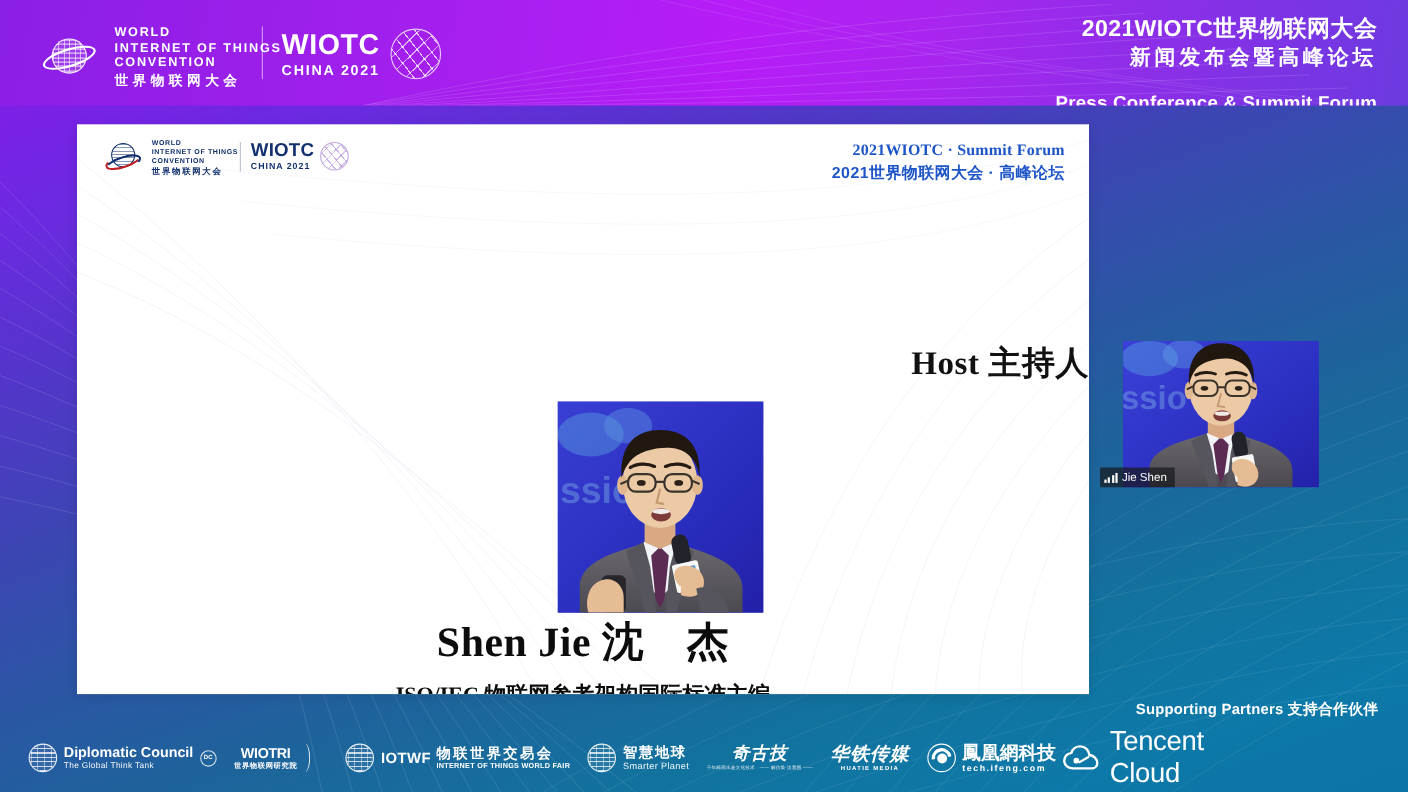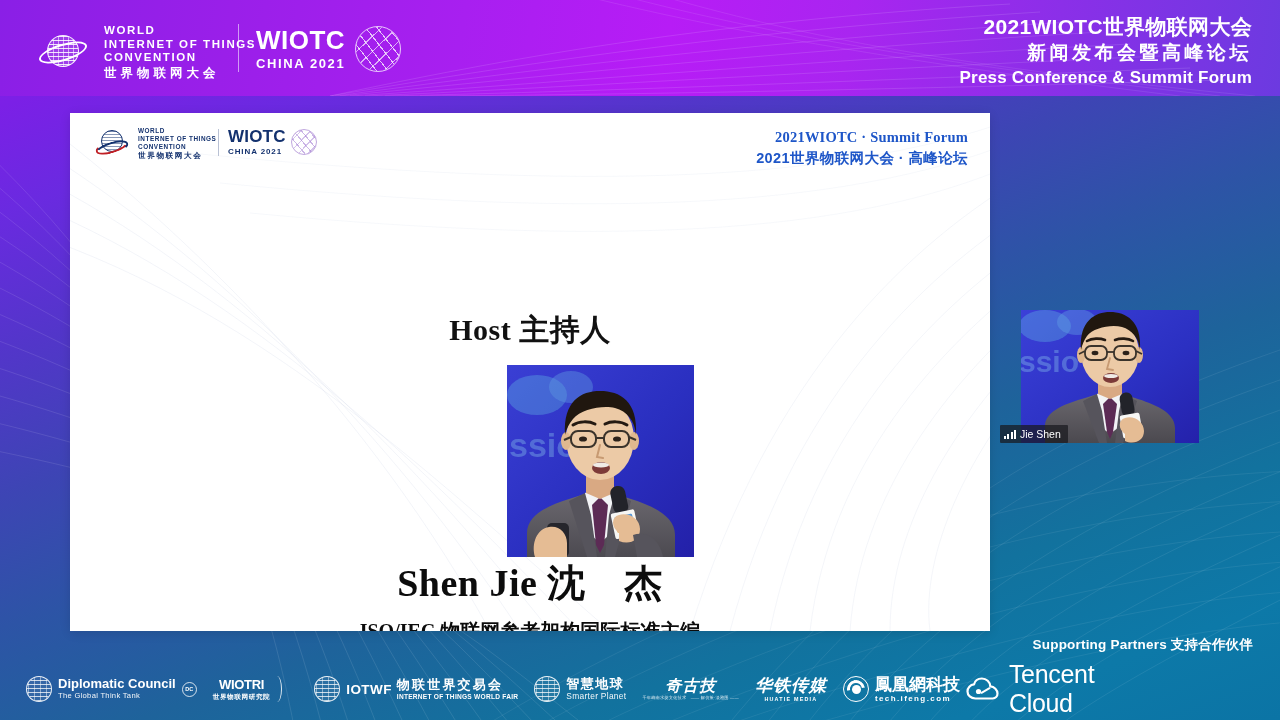--- a/index.html
+++ b/index.html
@@ -95,21 +95,21 @@
       repeating-linear-gradient(52deg, rgba(255,255,255,.5) 0 1px, transparent 1px 9px),
       repeating-linear-gradient(-44deg, rgba(255,255,255,.4) 0 1px, transparent 1px 11px);
   }
 
   #hdr-right {
     position: absolute; right: 28px; top: 14px;
     text-align: right; color: #ffffff;
   }
   #hdr-right .l1 { font-size: 21px; font-weight: 800; letter-spacing: .3px; line-height: 1.25; }
   #hdr-right .l2 { font-size: 19px; font-weight: 800; letter-spacing: 3.5px; line-height: 1.3; margin-top: 1px; }
-  #hdr-right .l3 { font-size: 17px; font-weight: 700; letter-spacing: .2px; line-height: 1.3; margin-top: 1px; }
+  #hdr-right .l3 { font-size: 17px; font-weight: 700; letter-spacing: .2px; line-height: 1.3; margin-top: 17px; }
 
   
   #slide {
     position: absolute; left: 70px; top: 113px;
     width: 920px; height: 518px;
     background: #ffffff;
     overflow: hidden;
     box-shadow: 0 2px 10px rgba(0,0,0,.12);
   }
   #slide-bg-lines { position: absolute; inset: 0; pointer-events: none; opacity: .55; }
@@ -158,21 +158,21 @@
 
   #slide-topright {
     position: absolute; right: 22px; top: 15px;
     text-align: right; color: #1e56c8; line-height: 1.35;
   }
   #slide-topright .sr1 { font-size: 14.5px; font-weight: 700; font-family: "Liberation Serif", serif; letter-spacing: .2px; }
   #slide-topright .sr2 { font-size: 14.5px; font-weight: 700; letter-spacing: .4px; margin-top: 1px; }
 
   #host-title {
     position: absolute; left: 0; right: 0; top: 197px;
-    text-align: center;
+    text-align: right;
     font-family: "Liberation Serif", serif;
     font-size: 30px; font-weight: 700; color: #111111;
     letter-spacing: .5px;
   }
 
   #speaker-photo {
     position: absolute; left: 437px; top: 252px;
     width: 187px; height: 192px;
     overflow: hidden; background: #2a2fbb;
   }

